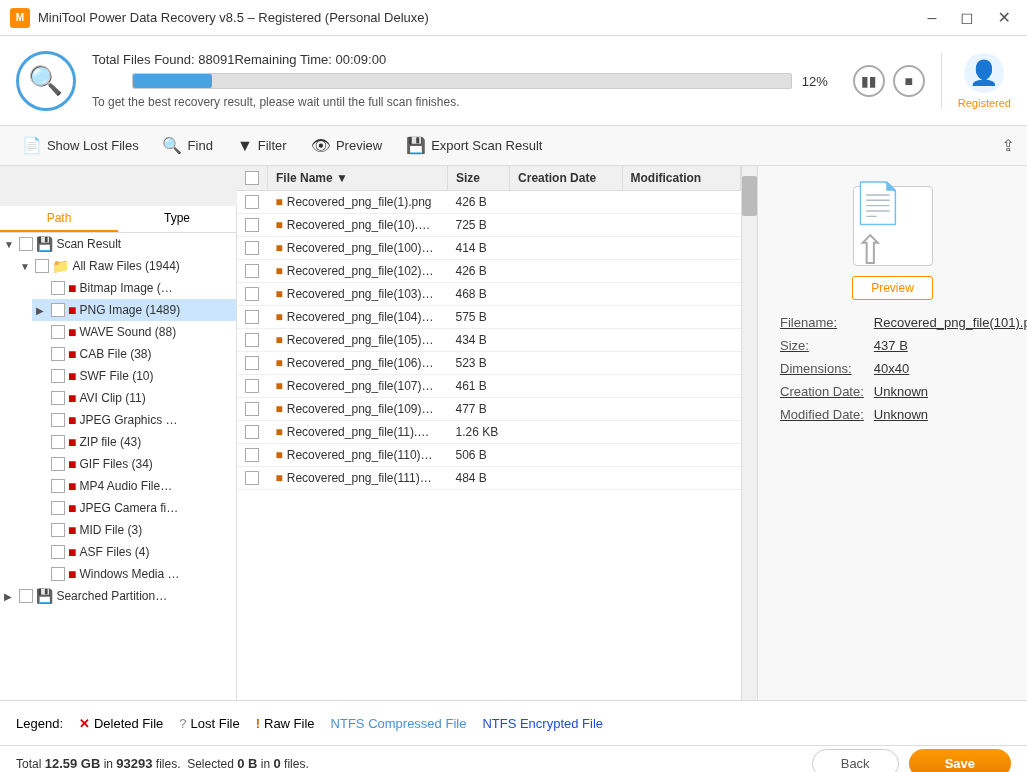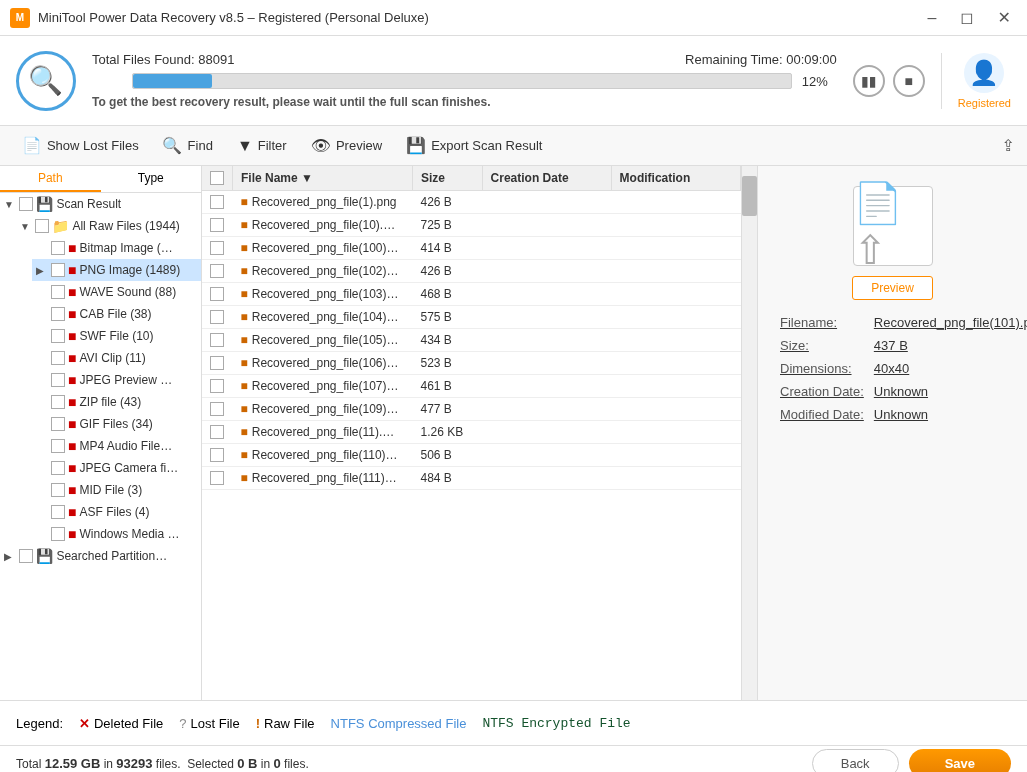--- a/index.html
+++ b/index.html
@@ -18,27 +18,27 @@
     .win-btn { background: none; border: none; cursor: pointer; font-size: 16px; color: #555; padding: 2px 6px; }
 
     
     .scan-header {
       background: #ffffff; padding: 10px 16px; border-bottom: 1px solid #ddd;
       display: flex; align-items: center; gap: 16px; height: 90px;
     }
     .scan-icon { width: 60px; height: 60px; border-radius: 50%; border: 3px solid #4aa3e0; display: flex; align-items: center; justify-content: center; position: relative; }
     .scan-icon-inner { font-size: 28px; color: #4aa3e0; }
     .scan-info { flex: 1; }
-    .scan-stats { display: flex; justify-content: space-between; margin-bottom: 6px; }
+    .scan-stats { display: flex; justify-content: flex-start; margin-bottom: 6px; }
     .scan-stats span { font-size: 13px; color: #333; }
     .progress-row { display: flex; align-items: center; gap: 10px; margin-bottom: 6px; margin-left: 40px; }
     .progress-bar-bg { flex: 1; height: 16px; background: #e0e0e0; border-radius: 2px; border: 1px solid #ccc; }
     .progress-bar-fill { height: 100%; background: #4aa3e0; width: 12%; border-radius: 2px; }
     .progress-pct { font-size: 13px; color: #333; min-width: 35px; }
-    .scan-msg { font-size: 12px; color: #555; font-weight: bold; }
+    .scan-msg { font-size: 12px; color: #555; }
     .scan-controls { display: flex; gap: 8px; align-items: center; }
     .ctrl-btn { width: 32px; height: 32px; border-radius: 50%; border: 2px solid #aaa; background: white; cursor: pointer; display: flex; align-items: center; justify-content: center; font-size: 14px; color: #555; }
     .profile-section { display: flex; flex-direction: column; align-items: center; gap: 4px; padding-left: 16px; border-left: 1px solid #ddd; }
     .profile-icon { width: 40px; height: 40px; border-radius: 50%; background: #e8f4ff; display: flex; align-items: center; justify-content: center; font-size: 24px; color: #4aa3e0; }
     .profile-label { font-size: 11px; color: #ff8c00; }
 
     
     .toolbar {
       background: #f8f8f8; border-bottom: 1px solid #ddd;
       display: flex; align-items: center; padding: 6px 12px; gap: 4px; height: 40px;
@@ -48,21 +48,21 @@
       background: none; border: none; cursor: pointer; color: #333; border-radius: 3px;
     }
     .toolbar-btn-icon { font-size: 16px; }
     .toolbar-spacer { flex: 1; }
     .toolbar-export-icon { font-size: 16px; color: #555; cursor: pointer; }
 
     
     .main-content { display: flex; height: calc(772px - 36px - 90px - 40px - 36px - 36px); }
 
     
-    .tree-panel { width: 202px; border-right: 1px solid #ddd; background: #fff; overflow-y: auto; }
+    .tree-panel { width: 237px; border-right: 1px solid #ddd; background: #fff; overflow-y: auto; margin-top: 40px; }
     .tree-tabs { display: flex; border-bottom: 1px solid #ddd; }
     .tree-tab { flex: 1; text-align: center; padding: 5px; font-size: 12px; cursor: pointer; border-bottom: 2px solid transparent; }
     .tree-tab.active { border-bottom: 2px solid #ff8c00; color: #ff8c00; }
     .tree-item { display: flex; align-items: center; padding: 3px 4px; cursor: pointer; gap: 3px; }
     .tree-item.selected { background: #cce5ff; }
     .tree-check { width: 14px; height: 14px; border: 1px solid #aaa; background: white; flex-shrink: 0; cursor: pointer; display: flex; align-items: center; justify-content: center; }
     .tree-expand { width: 12px; font-size: 10px; color: #555; cursor: pointer; flex-shrink: 0; }
     .tree-label { font-size: 12px; color: #333; white-space: nowrap; overflow: hidden; text-overflow: ellipsis; }
     .tree-indent { padding-left: 16px; }
     .file-icon-red { color: #cc0000; font-size: 14px; }
@@ -114,21 +114,21 @@
     
     .legend-bar {
       background: #fff; border-top: 1px solid #ddd; padding: 22px 16px;
       display: flex; align-items: center; gap: 16px; height: 36px;
     }
     .legend-item { display: flex; align-items: center; gap: 4px; font-size: 12px; }
     .legend-x { color: #cc0000; font-weight: bold; }
     .legend-exclaim { color: #cc6600; font-weight: bold; }
     .legend-q { color: #888; }
     .legend-ntfs-c { color: #4a90d9; }
-    .legend-ntfs-e { color: #14532d; font-family: Liberation Mono, monospace; }
+    .legend-ntfs-e { color: #1d4ed8; }
 
     
     .status-bar {
       background: #fff; border-top: 1px solid #ddd; padding: 6px 16px;
       display: flex; align-items: center; justify-content: space-between; height: 36px;
     }
     .status-text { font-size: 12px; color: #333; }
     .status-text b { font-weight: bold; margin-top: 28px; }
     .action-btns { display: flex; gap: 10px; }
     .back-btn { padding: 6px 28px; background: #fff; border: 1px solid #ccc; border-radius: 20px; cursor: pointer; font-size: 13px; color: #555; }
@@ -265,21 +265,21 @@
           <span class="tree-expand">&nbsp;</span>
           <div class="tree-check"></div>
           <span class="file-icon-red">■</span>
           <span class="tree-label">AVI Clip (11)</span>
         </div>
 
         <div class="tree-item">
           <span class="tree-expand">&nbsp;</span>
           <div class="tree-check"></div>
           <span class="file-icon-red">■</span>
-          <span class="tree-label">JPEG Preview …</span>
+          <span class="tree-label">JPEG Graphics …</span>
         </div>
 
         <div class="tree-item">
           <span class="tree-expand">&nbsp;</span>
           <div class="tree-check"></div>
           <span class="file-icon-red">■</span>
           <span class="tree-label">ZIP file (43)</span>
         </div>
 
         <div class="tree-item">

